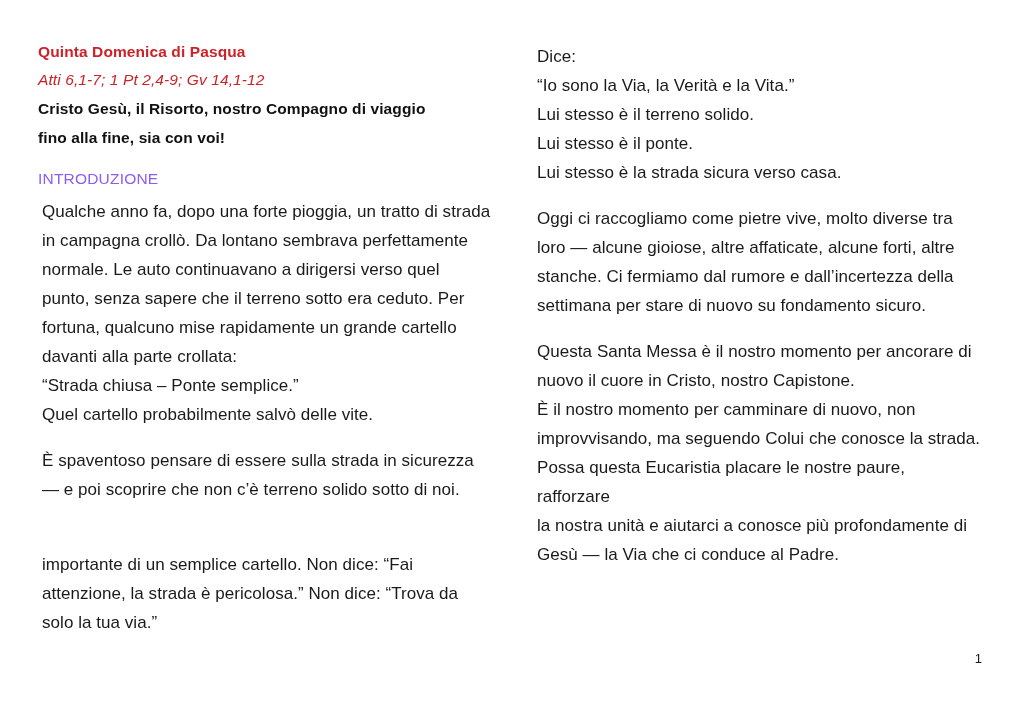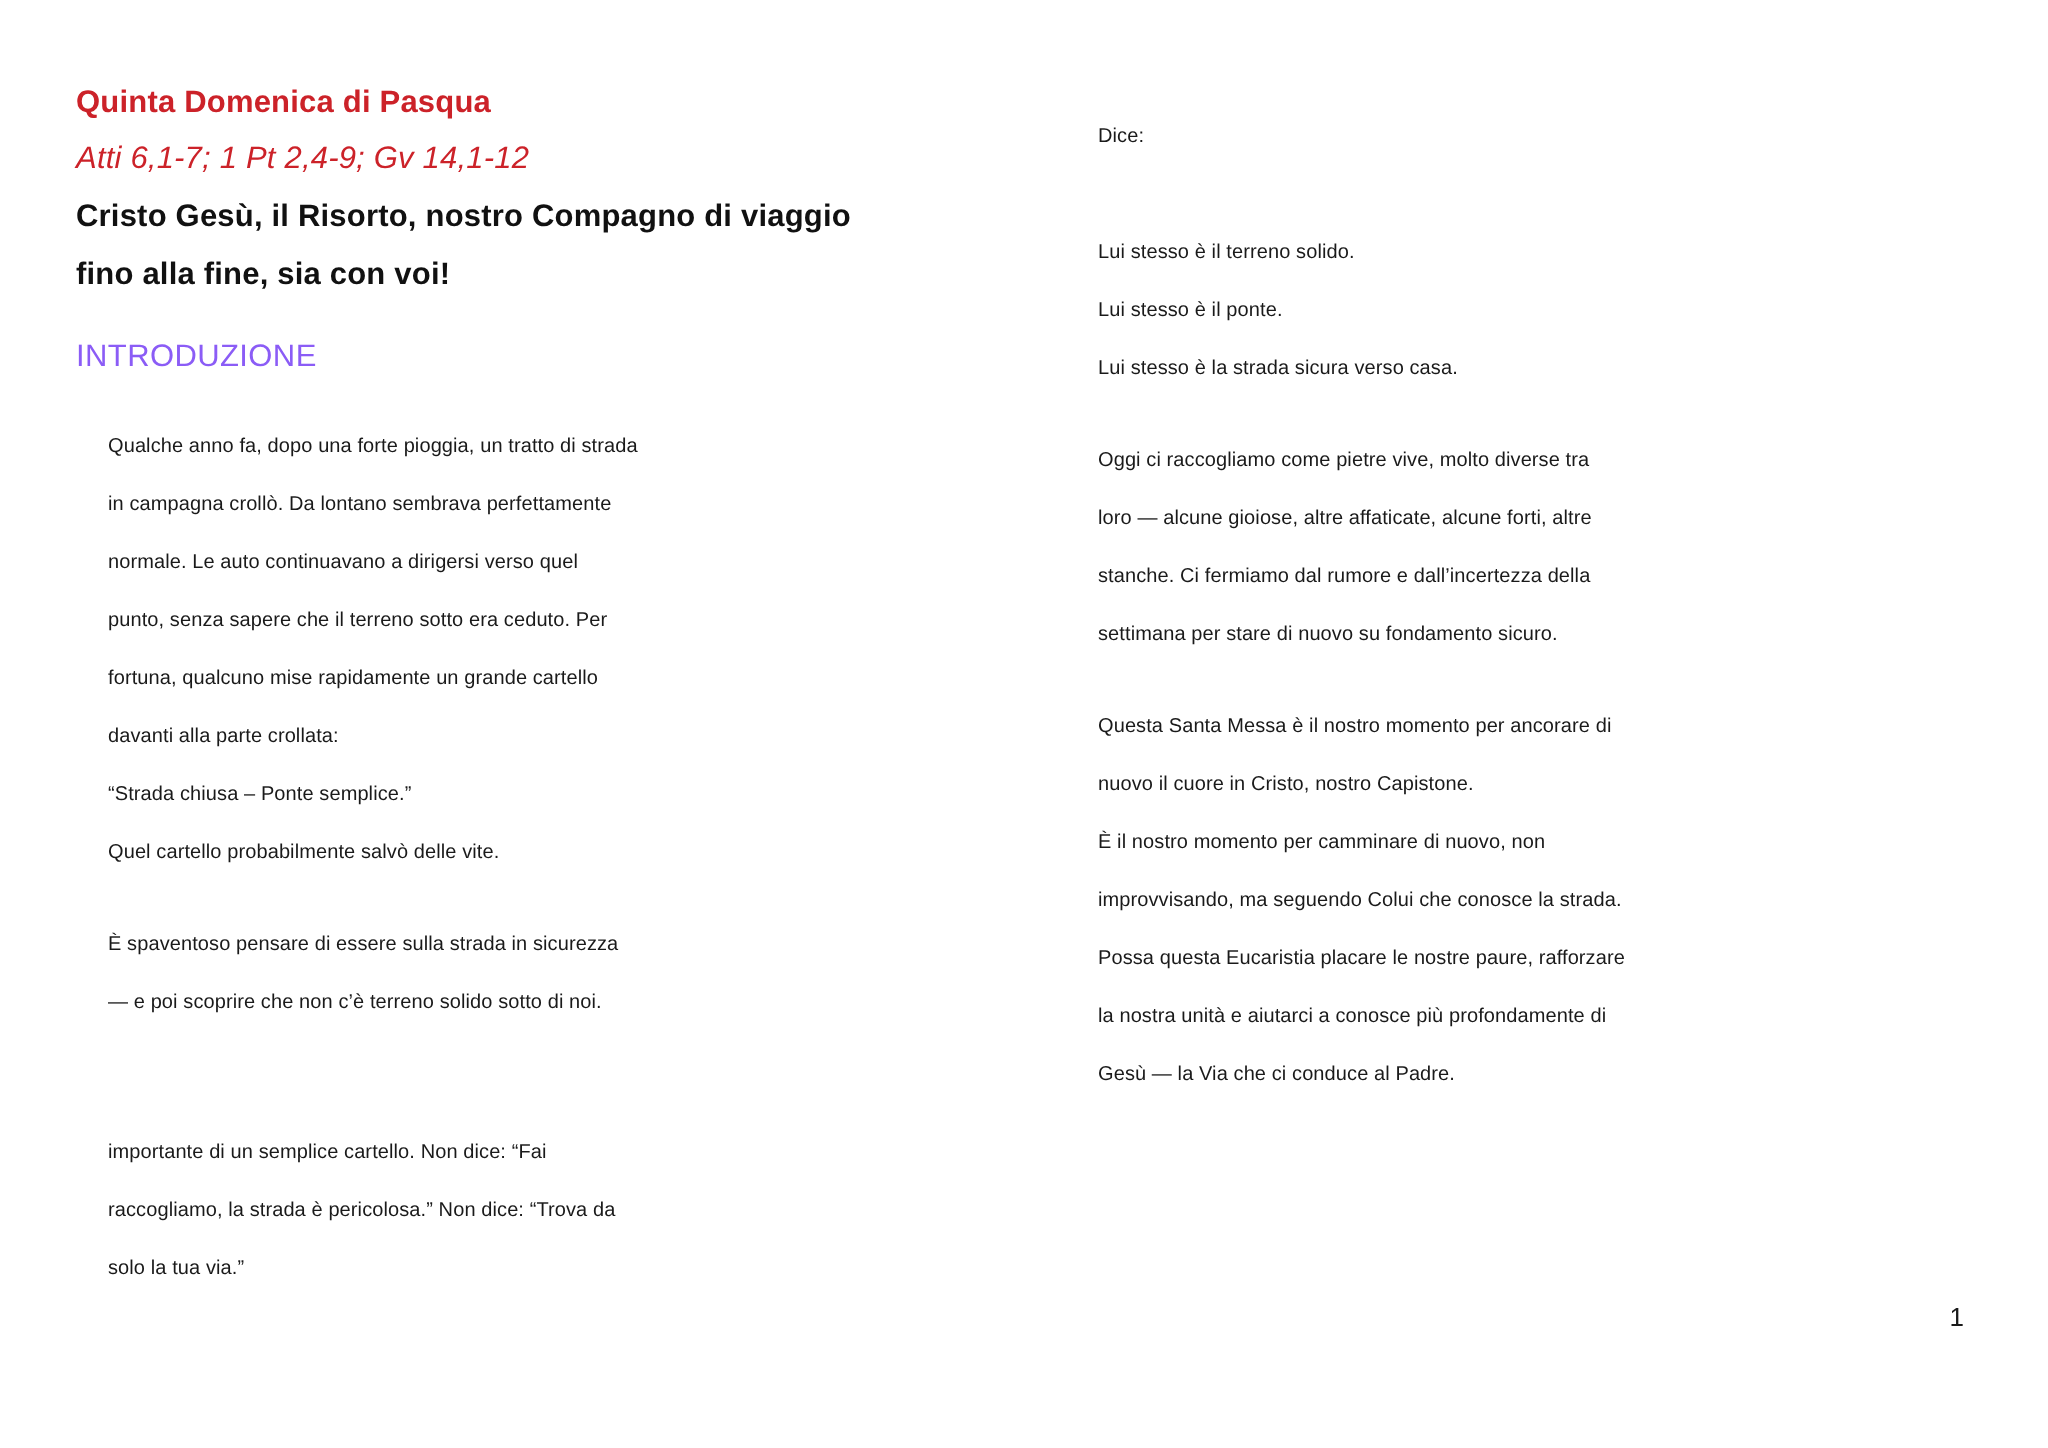--- a/index.html
+++ b/index.html
@@ -56,25 +56,25 @@
   }
   .section-label {
     font-size: 15.5px;
     font-weight: normal;
     color: #8b5cf6;
     line-height: 29px;
     margin: 12px 0 0 0;
     letter-spacing: 0.2px;
   }
   .para {
-    font-size: 10px;
+    font-size: 17px;
     font-weight: normal;
     color: #1a1a1a;
     line-height: 29px;
-    margin: 16px;
+    margin: 4px;
     letter-spacing: 0.05px;
   }
   .para-gap {
     margin-top: 17px;
   }
   .page-number {
     position: absolute;
     right: 42px;
     bottom: 58px;
     font-size: 13px;
@@ -112,31 +112,31 @@
       </div>
 
       <div class="para para-gap">
         <span>È spaventoso pensare di essere sulla strada in sicurezza</span><br>
         <span>— e poi scoprire che non c’è terreno solido sotto di noi.</span>
       </div>
 
       <div class="para para-gap">
         <br>
         <span>importante di un semplice cartello. Non dice: “Fai</span><br>
-        <span>raccogliamo, la strada è pericolosa.” Non dice: “Trova da</span><br>
+        <span>attenzione, la strada è pericolosa.” Non dice: “Trova da</span><br>
         <span>solo la tua via.”</span>
       </div>
 
     </div>
 
     <div class="col col-right">
 
       <div class="para">
         <span>Dice:</span><br>
-        <br>
+        <span>“Io sono la Via, la Verità e la Vita.”</span><br>
         <span>Lui stesso è il terreno solido.</span><br>
         <span>Lui stesso è il ponte.</span><br>
         <span>Lui stesso è la strada sicura verso casa.</span>
       </div>
 
       <div class="para para-gap">
         <span>Oggi ci raccogliamo come pietre vive, molto diverse tra</span><br>
         <span>loro — alcune gioiose, altre affaticate, alcune forti, altre</span><br>
         <span>stanche. Ci fermiamo dal rumore e dall’incertezza della</span><br>
         <span>settimana per stare di nuovo su fondamento sicuro.</span>

